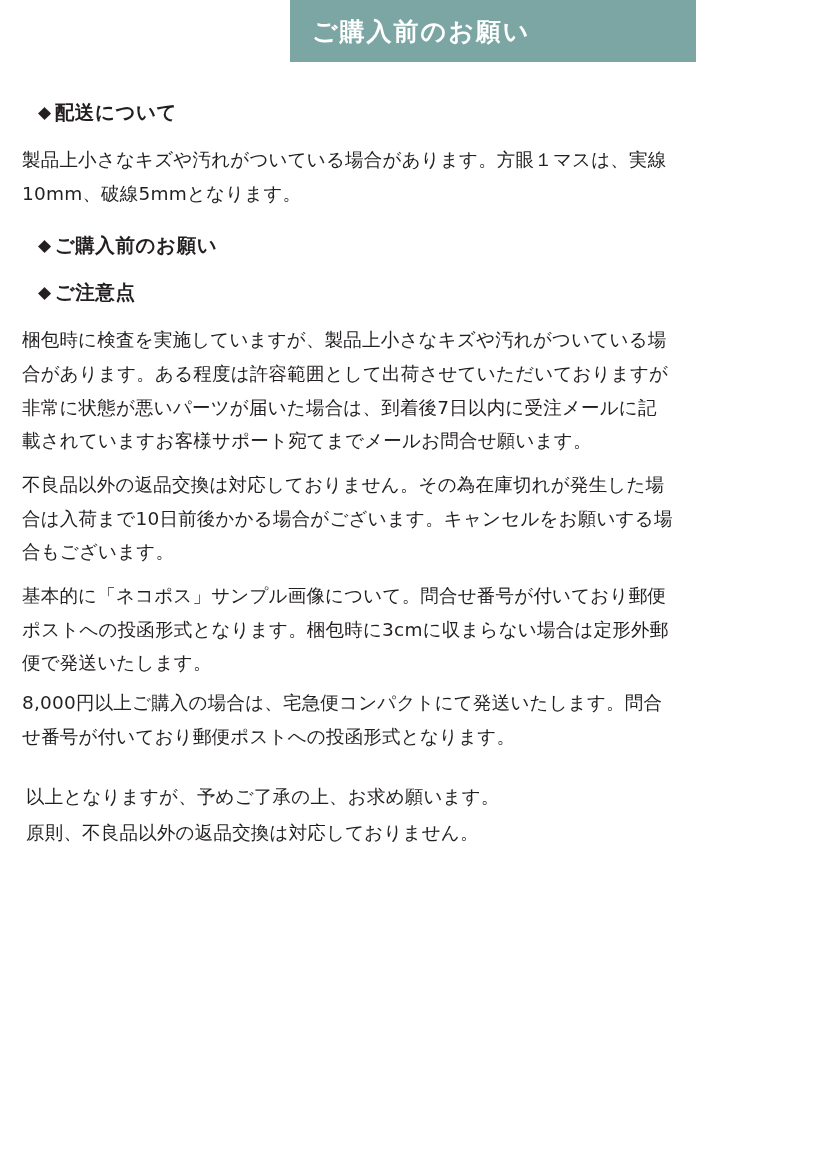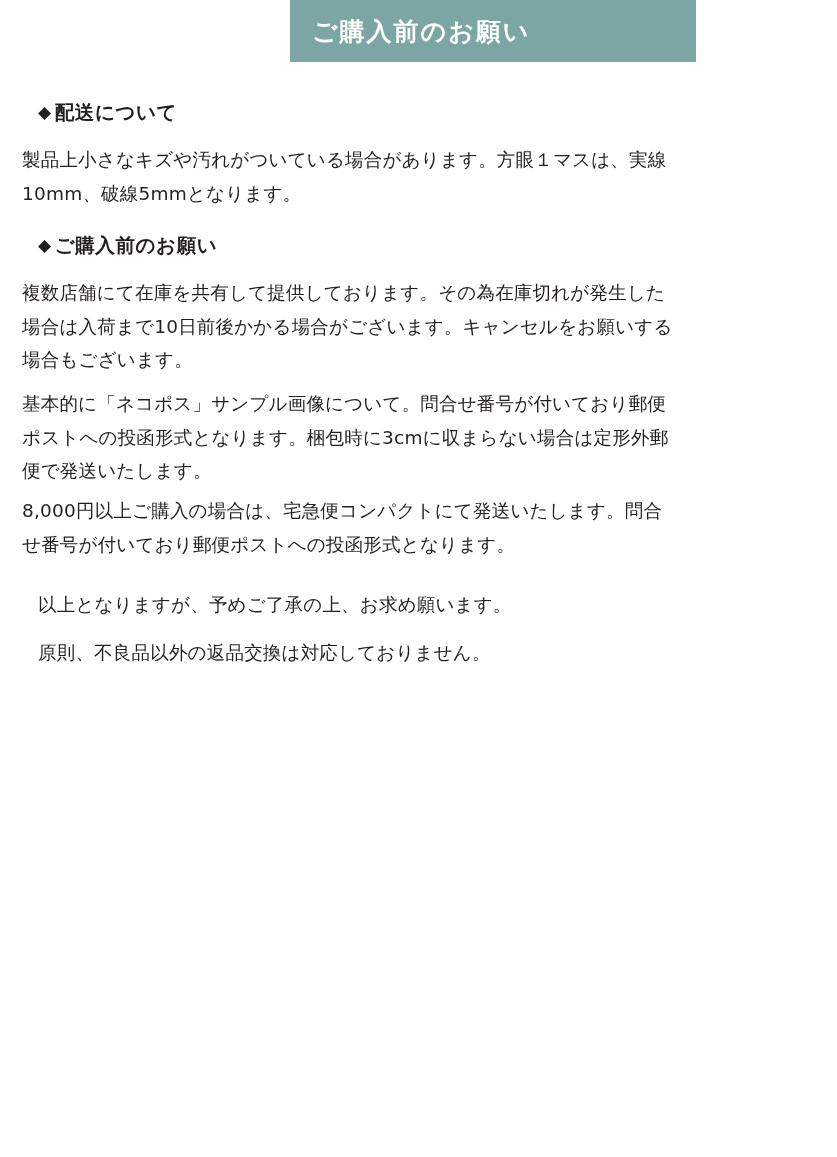--- a/index.html
+++ b/index.html
@@ -70,21 +70,21 @@
     font-size: 18.5px;
     line-height: 1.82;
     color: #231f20;
     margin: 0 0 6px 0;
     letter-spacing: 0.2px;
   }
   .closing {
     margin-top: 28px;
   }
   .closing p {
-    margin: 16px;
+    margin: 4px;
     font-size: 18.5px;
     line-height: 1.72;
     letter-spacing: 0.2px;
   }
 </style>
 </head>
 <body>
 
 <div class="page">
 
@@ -101,23 +101,29 @@
       <p class="body-text">製品上小さなキズや汚れがついている場合があります。方眼１マスは、実線10mm、破線5mmとなります。</p>
     </div>
 
     <div class="section">
       <div class="section-heading">
         <span class="diamond">◆</span><span>ご購入前のお願い</span>
       </div>
     </div>
 
 
+    <div class="section">
+      <div class="section-heading">
+        <span class="diamond">◆</span><span>ご注意点</span>
+      </div>
+      <p class="body-text">梱包時に検査を実施していますが、製品上小さなキズや汚れがついている場合があります。ある程度は許容範囲として出荷させていただいておりますが非常に状態が悪いパーツが届いた場合は、到着後7日以内に受注メールに記載されていますお客様サポート宛てまでメールお問合せ願います。</p>
+    </div>
 
     <div class="section">
-      <p class="body-text">複数店舗にて在庫を共有して提供しております。その為在庫切れが発生した場合は入荷まで10日前後かかる場合がございます。キャンセルをお願いする場合もございます。</p>
+      <p class="body-text">不良品以外の返品交換は対応しておりません。その為在庫切れが発生した場合は入荷まで10日前後かかる場合がございます。キャンセルをお願いする場合もございます。</p>
     </div>
 
     <div class="section">
       <p class="body-text">基本的に「ネコポス」サンプル画像について。問合せ番号が付いており郵便ポストへの投函形式となります。梱包時に3cmに収まらない場合は定形外郵便で発送いたします。</p>
       <p class="body-text">8,000円以上ご購入の場合は、宅急便コンパクトにて発送いたします。問合せ番号が付いており郵便ポストへの投函形式となります。</p>
     </div>
 
     <div class="closing">
       <p>以上となりますが、予めご了承の上、お求め願います。</p>
       <p>原則、不良品以外の返品交換は対応しておりません。</p>

